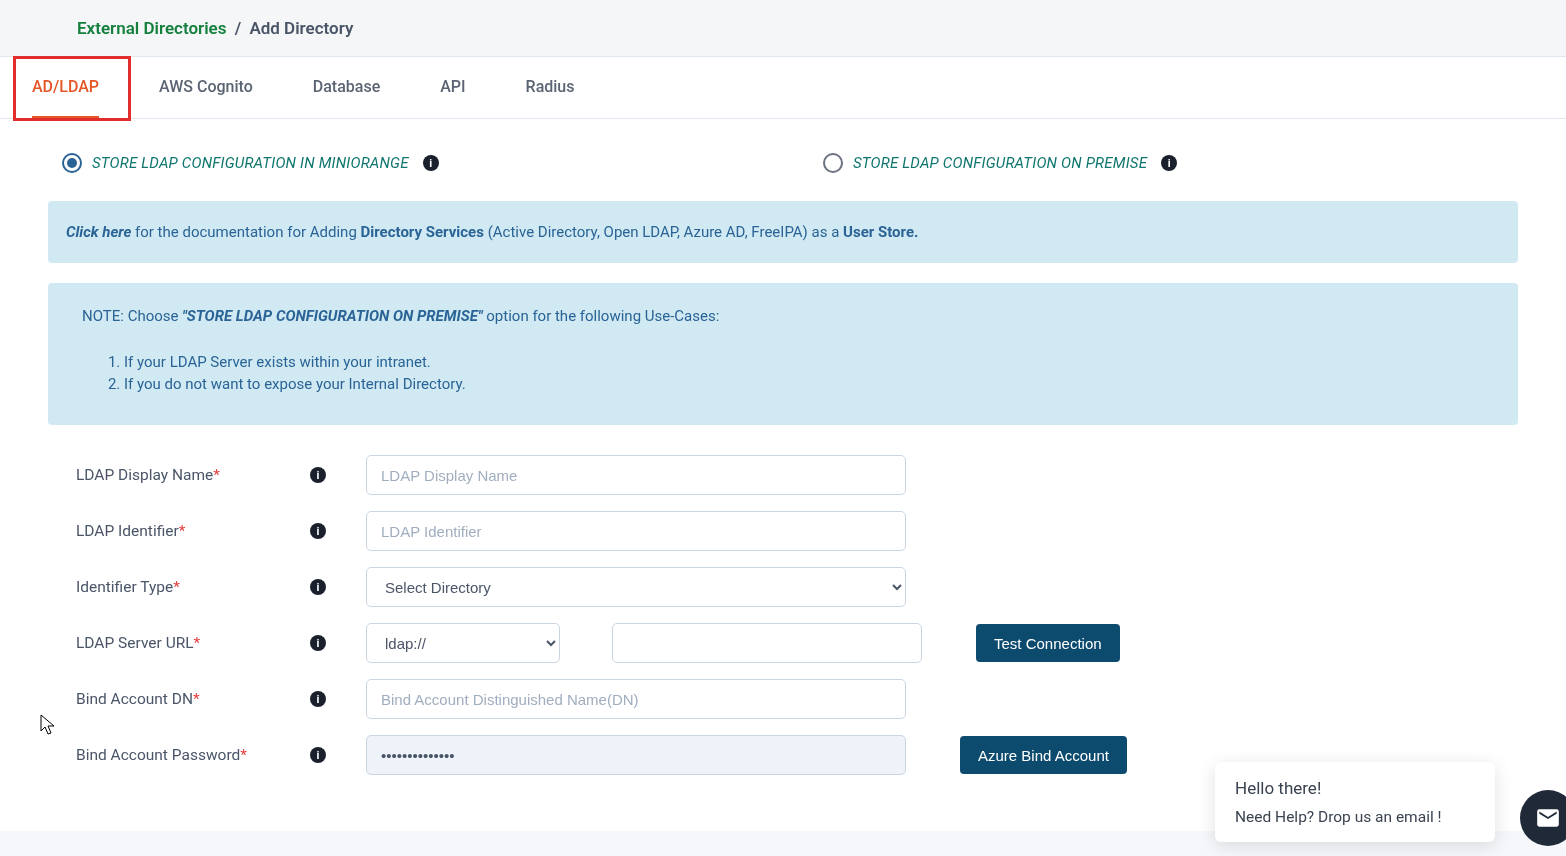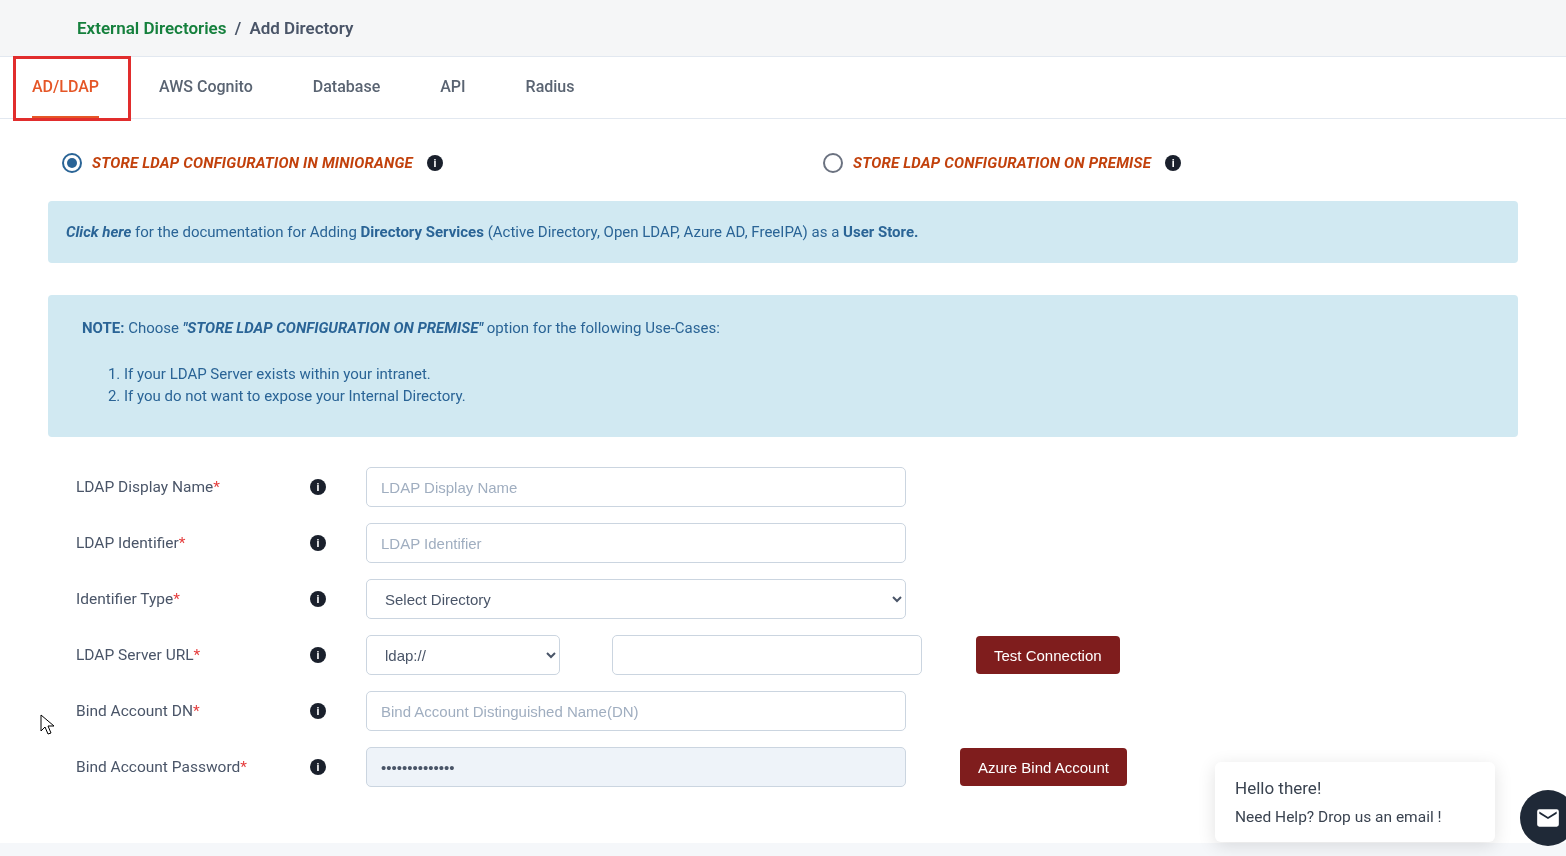--- a/index.html
+++ b/index.html
@@ -84,22 +84,22 @@
     content: "";
     width: 10px; height: 10px;
     background: #2a6496;
     border-radius: 50%;
   }
   .radio-visual.unchecked {
     border-color: #6b7280;
   }
   .radio-label {
     font-style: italic;
-    font-weight: 700;
-    color: #c2410c;
+    font-weight: 400;
+    color: #0f766e;
     font-size: 15px;
     letter-spacing: 0.2px;
   }
   .info-circle {
     display: inline-flex;
     width: 16px; height: 16px;
     background: #1a202c;
     color: #fff;
     border-radius: 50%;
     font-size: 11px;
@@ -108,41 +108,41 @@
     align-items: center;
     justify-content: center;
     margin-left: 4px;
     cursor: help;
   }
   .alert-box {
     background: #d1e9f2;
     color: #2a6496;
     padding: 22px 18px;
     border-radius: 4px;
-    margin-bottom: 32px;
+    margin-bottom: 20px;
     font-size: 15px;
   }
   .alert-box a, .alert-box .link {
     color: #2a6496;
     font-weight: 700;
     font-style: italic;
     cursor: pointer;
   }
   .alert-box .bold {
     font-weight: 700;
   }
   .note-box {
     background: #d1e9f2;
     color: #2a6496;
     padding: 24px 34px 28px 34px;
     border-radius: 4px;
     margin-bottom: 30px;
   }
   .note-box .note-label {
-    font-weight: 700;
+    font-weight: 400;
   }
   .note-box .note-quote {
     font-style: italic;
     font-weight: 700;
   }
   .note-box ol {
     margin-top: 28px;
     margin-left: 42px;
   }
   .note-box li {
@@ -178,21 +178,21 @@
     font-size: 15px;
     color: #4a5568;
     background: #fff;
   }
   .input::placeholder { color: #a0aec0; }
   .input-wide { width: 540px; }
   .select-wide { width: 540px; }
   .select-small { width: 194px; }
   .input-mid { width: 310px; }
   .btn-orange {
-    background: #7f1d1d;
+    background: #0c4a6e;
     color: #fff;
     border: none;
     border-radius: 4px;
     height: 38px;
     padding: 0 18px;
     font-size: 15px;
     font-weight: 500;
     cursor: pointer;
     margin-left: 40px;
   }

